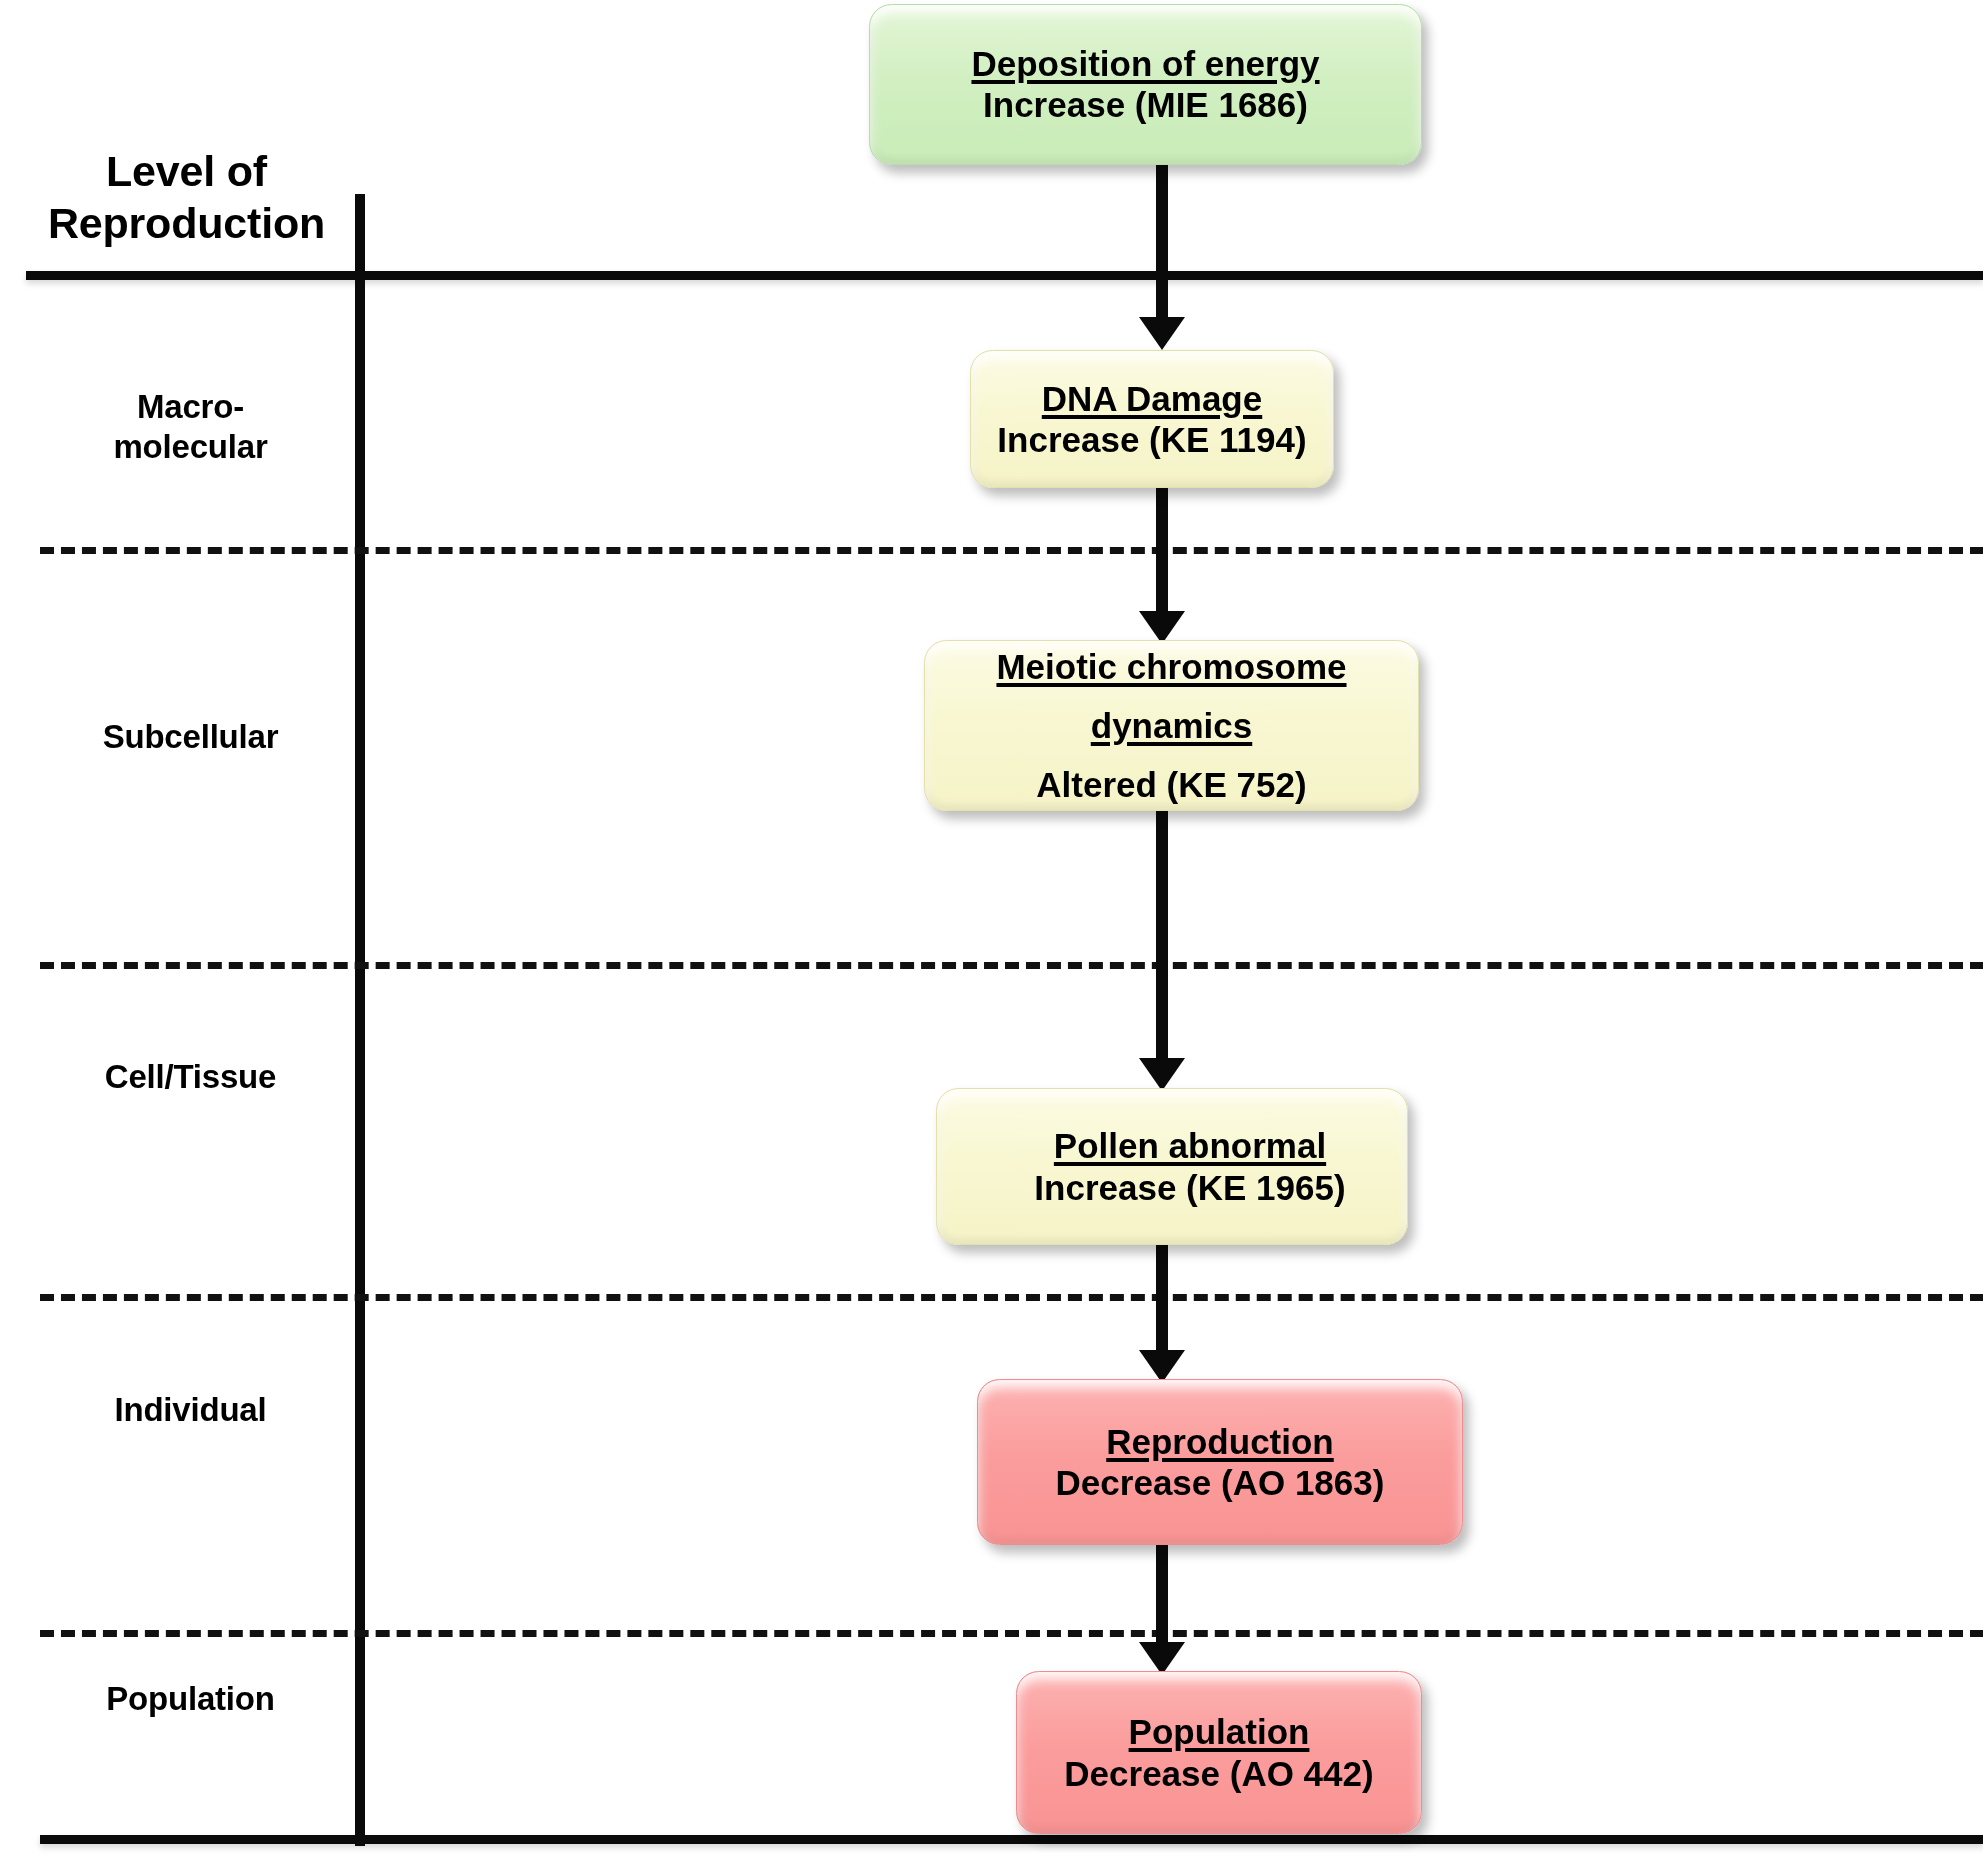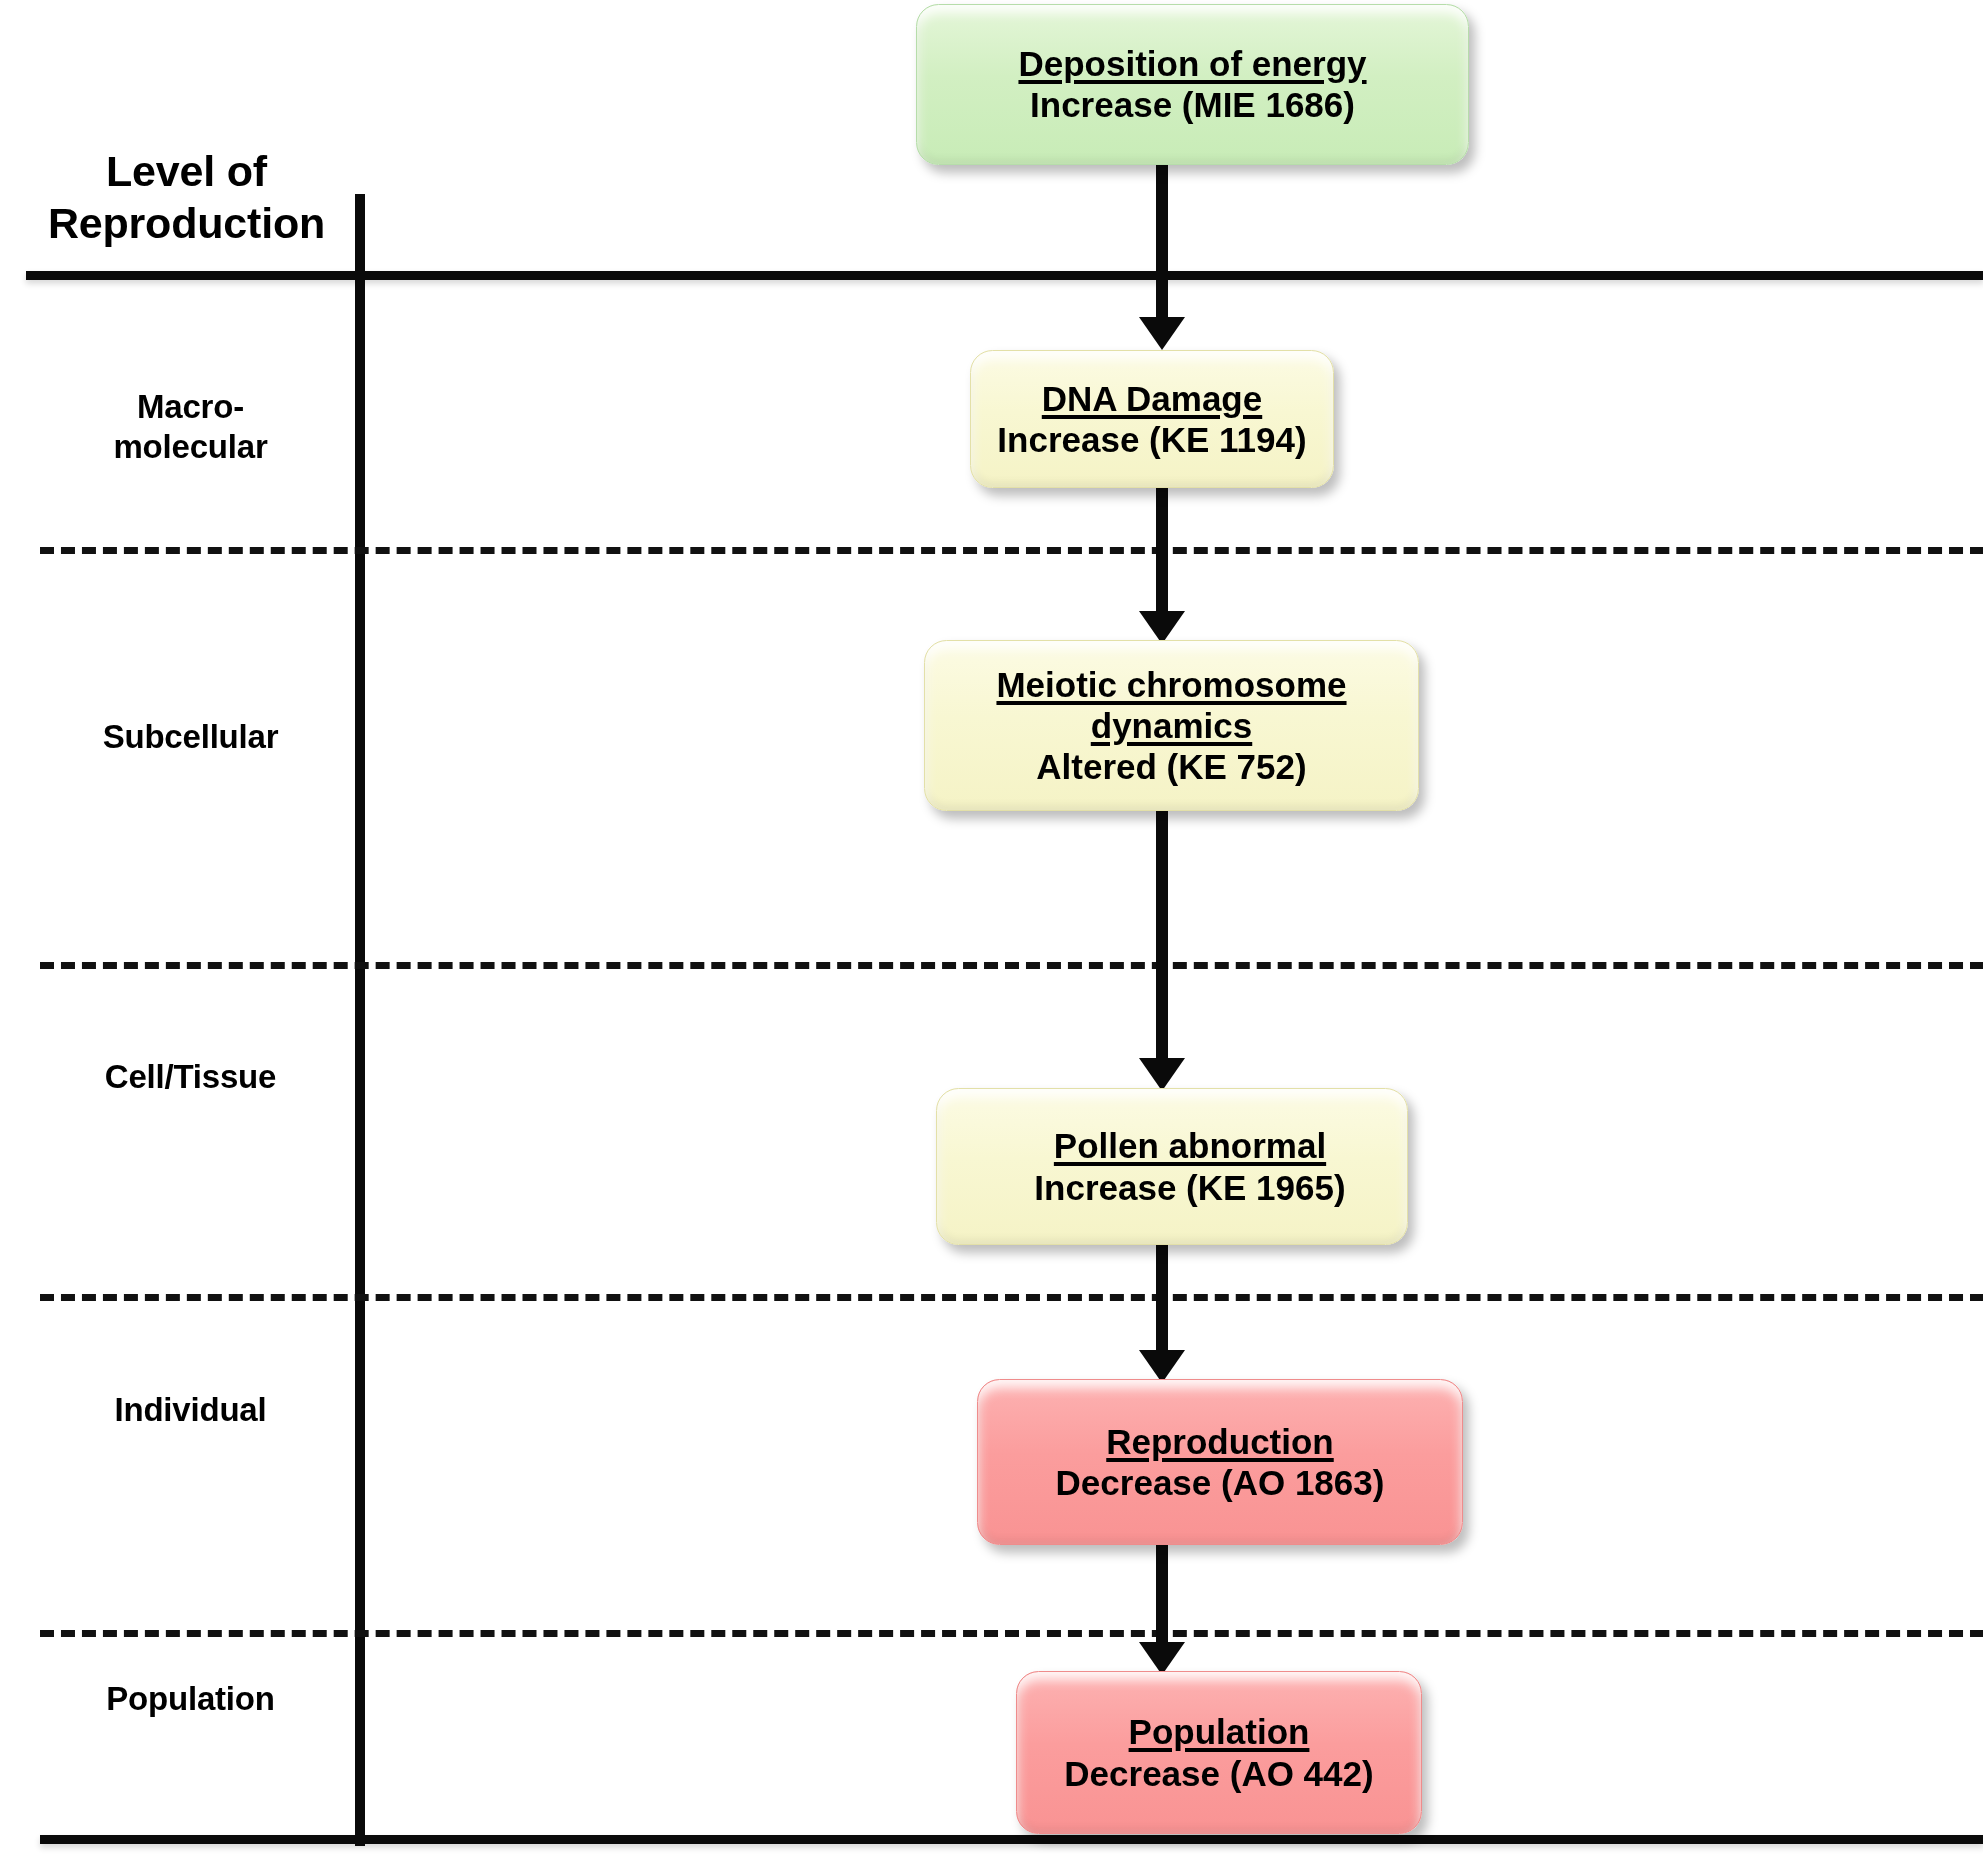--- a/index.html
+++ b/index.html
@@ -100,23 +100,23 @@
   .node.yellow {
     background: linear-gradient(180deg,#fcfbe4 0%, #f8f7d2 45%, #f5f3c6 100%);
     border: 0.9px solid #e3e0a8;
   }
   .node.red {
     background: linear-gradient(180deg,#fdb2b2 0%, #fb9d9d 45%, #f99393 100%);
     border: 0.9px solid #ef8c8c;
     margin-left: 48px;
   }
 
-  .n-dep   { left: 916px; top: 3.5px;    width: 553px; height: 161px; }
+  .n-dep   { left: 869px; top: 3.5px;    width: 553px; height: 161px; }
   .n-dna   { left: 970px; top: 350px;  width: 364px; height: 138px; }
-  .n-meio  { left: 924px; top: 640px;  width: 495px; height: 171px; }
+  .n-meio  { left: 924px; top: 640px;  width: 495px; height: 171px; justify-content: space-between; }
   .n-poll  { left: 936px; top: 1088px; width: 472px; height: 157px; padding-left: 48px; }
   .n-repr  { left: 929px; top: 1379px; width: 486px; height: 166px; }
   .n-popn  { left: 968px; top: 1671px; width: 406px; height: 163px; }
 
   
   .arrow {
     position: absolute;
     z-index: 2;
   }
   .arrow .shaft {

